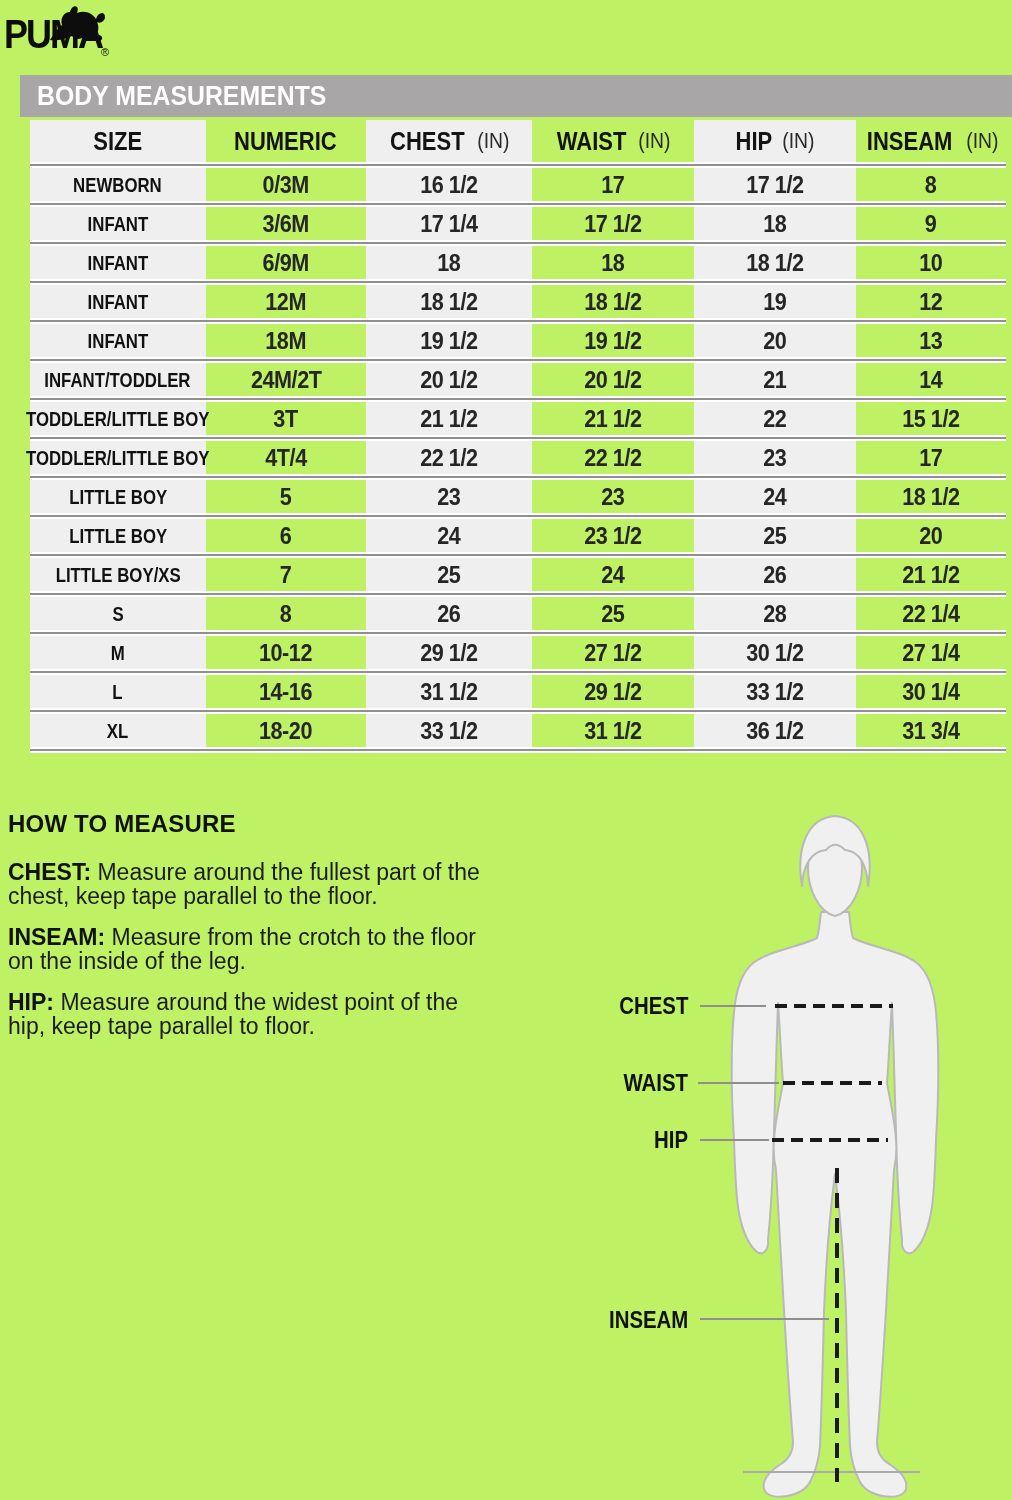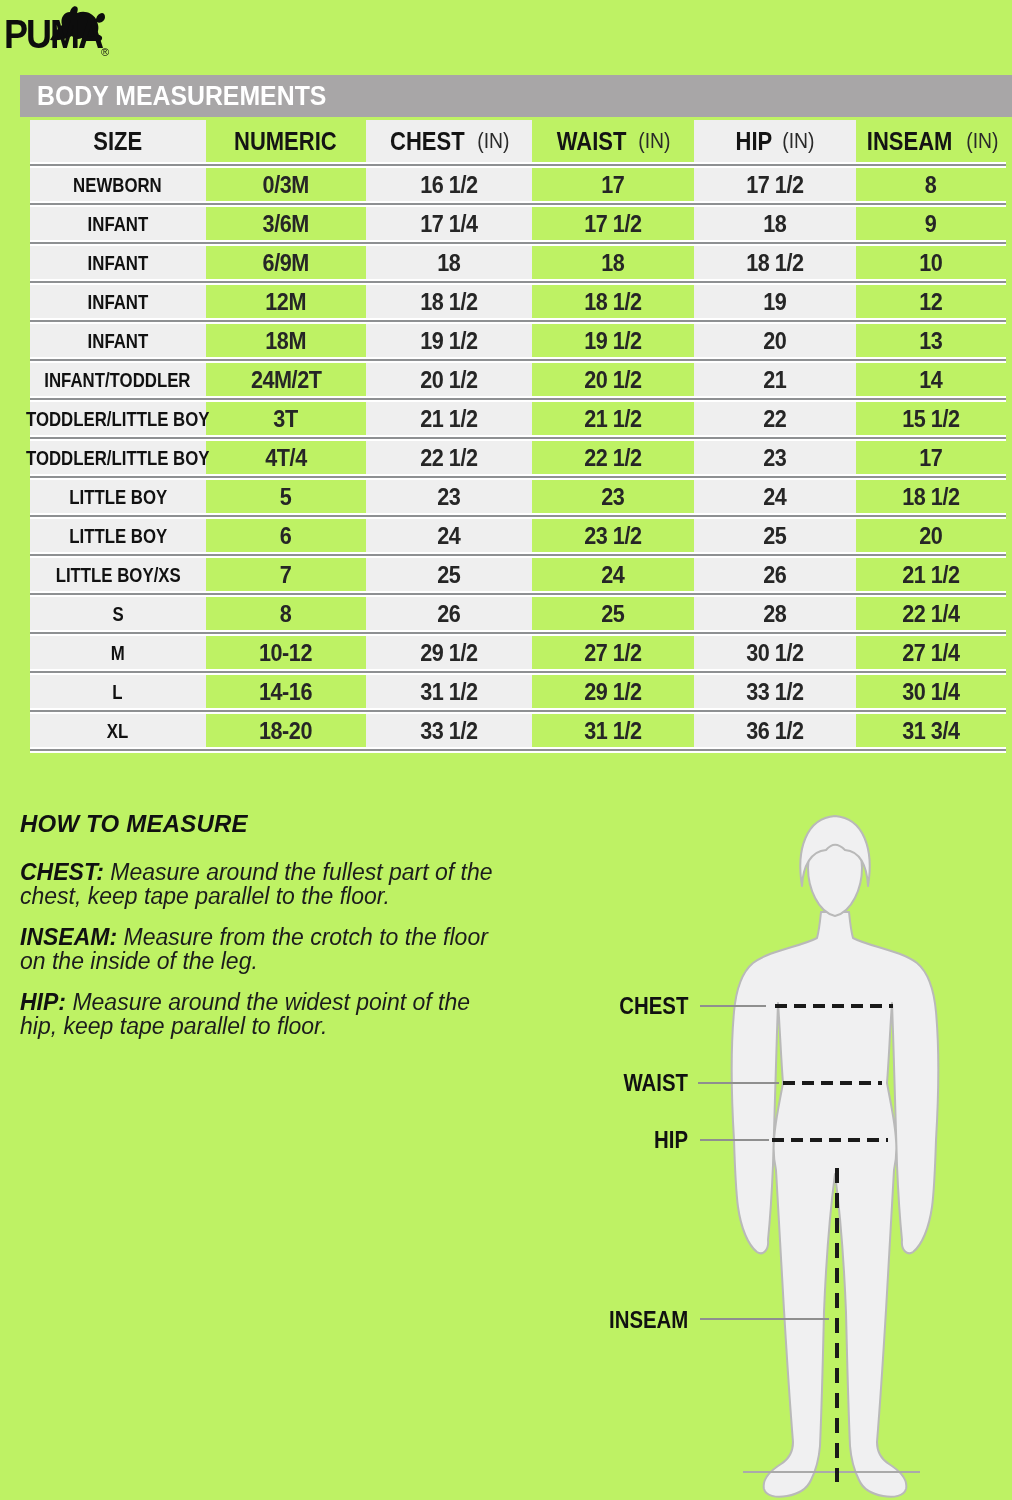--- a/index.html
+++ b/index.html
@@ -32,21 +32,21 @@
   .tcell.stripe { background:#efefef; }
   .c0{width:18%;} .c1{width:16.4%;text-align:right;} .c2{width:17%;} .c3{width:16.6%;} .c4{width:16.6%;} .c5{width:15.4%;}
   .c0 span { font-weight:bold; font-size:21px; transform:scaleX(0.8); color:#111; }
   .th span.lbl { font-weight:bold; font-size:25px; transform:scaleX(0.88); color:#141414; }
   .th span.unit { font-weight:normal; font-size:22px; transform:scaleX(0.88); margin-left:5px; color:#2a2a2a; }
   .num { font-weight:bold; letter-spacing:-0.5px; color:#262626; }
   .sep { position:relative; width:100%; height:6px; background:#fff; }
   .sepline { position:absolute; left:0; right:0; top:2px; height:2px; background:#8e9092; }
 
   
-  .howto { position:absolute; left:20px; top:810px; width:512px;font-style:italic; }
+  .howto { position:absolute; left:8px; top:810px; width:512px; }
   .howto-heading { font-size:24px; font-weight:bold; color:#111; margin-bottom:22px; letter-spacing:0.2px; }
   .measure-item { font-size:23px; line-height:24px; margin-bottom:17px; color:#1c1c1c; }
   .measure-item b { font-weight:bold; color:#111; }
   .measure-item .mtext { white-space:pre-line; }
 
   
   .diagram-svg { position:absolute; left:0; top:0; width:1012px; height:1500px; }
   .diagram-label { position:absolute; width:200px; text-align:right; font-size:24px; font-weight:bold; color:#111; }
   .diagram-label span { display:inline-block; transform:scaleX(0.85); transform-origin:right center; }
   .lbl-chest { left:488px; top:992px; }

